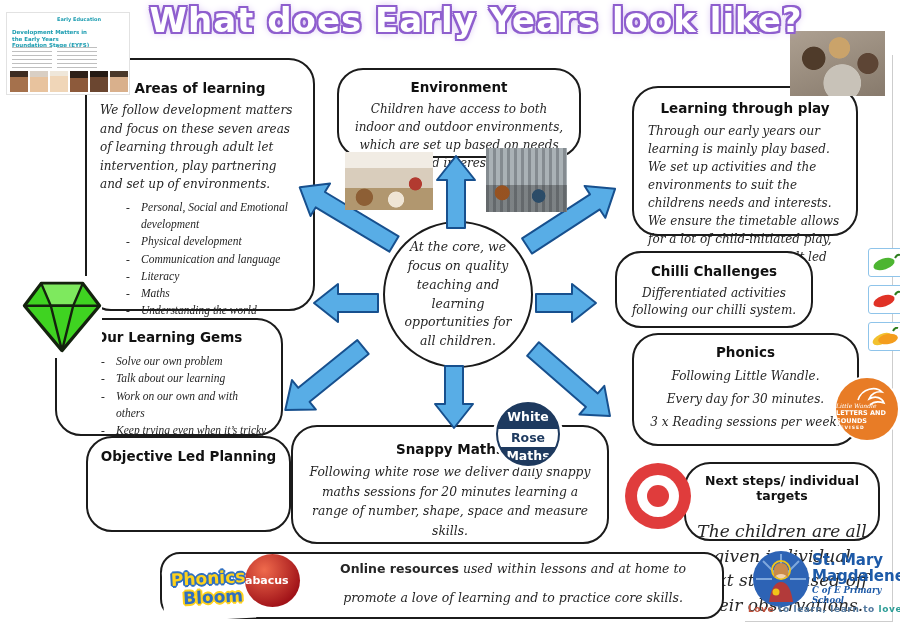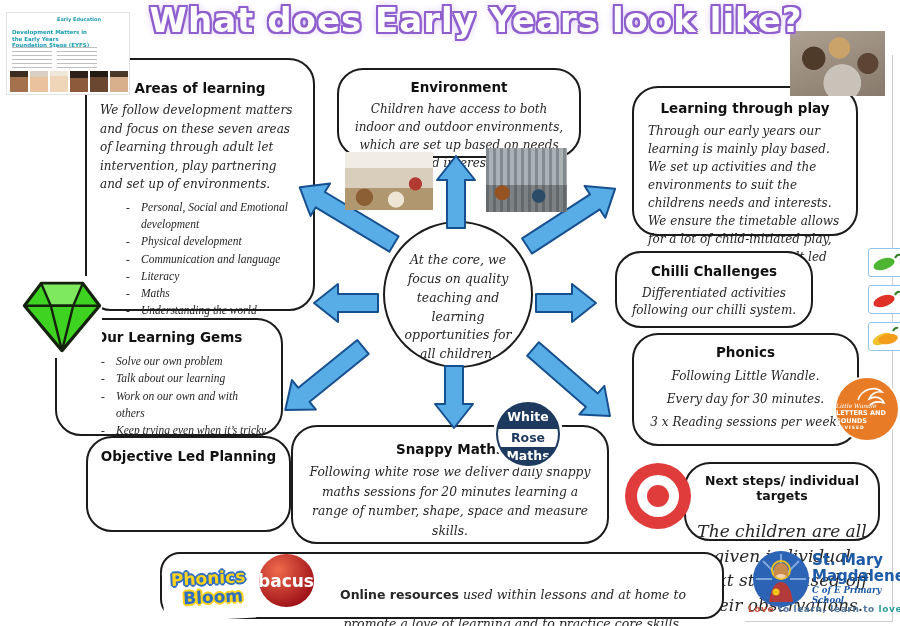--- a/index.html
+++ b/index.html
@@ -4,21 +4,21 @@
 <style>
   html,body{margin:0;padding:0;background:#fff;}
   #canvas{position:relative;width:900px;height:626px;background:#fff;overflow:hidden;
           font-family:"DejaVu Sans",sans-serif;}
   
   .abs{position:absolute;box-sizing:border-box;}
   .bubble{position:absolute;box-sizing:border-box;background:#fff;border:2.5px solid #1b1b1b;
           border-radius:26px;z-index:2;}
   .btitle{font-family:"DejaVu Sans",sans-serif;font-weight:bold;font-size:13.5px;color:#111;
           text-align:center;}
-  .hw{font-family:"DejaVu Serif",serif;font-style:italic;color:#262626;margin-top:26px;}
+  .hw{font-family:"DejaVu Serif",serif;font-style:italic;color:#262626;}
   .center{text-align:center;}
   .dash-list{list-style:none;margin:5px 0 0 0;padding:0;}
   .dash-list li{position:relative;padding-left:15px;font-size:11.5px;line-height:1.5;font-family:Liberation Serif, serif;}
   .dash-list li::before{content:"-";position:absolute;left:0;top:0;}
   
   #main-title{position:absolute;left:16px;top:8;width:100%;box-sizing:border-box;padding-left:20px;
       text-align:center;font-size:34px;font-weight:800;letter-spacing:1px;color:#ffffff;z-index:5;
       text-shadow:-2px 0 #8f5fce,2px 0 #8f5fce,0 -2px #8f5fce,0 2px #8f5fce,
                   -2px -2px #8f5fce,2px 2px #8f5fce,-2px 2px #8f5fce,2px -2px #8f5fce,
                   0 0 9px #c0a0ea;}
@@ -101,23 +101,23 @@
       font-weight:bold;text-align:center;}
   #wr-logo .r1{height:21px;padding-top:4px;color:#fff;font-size:12.5px;line-height:18px;}
   #wr-logo .r2{height:18px;background:#fff;color:#1e3a5f;font-size:12.5px;line-height:17px;}
   #wr-logo .r3{height:21px;color:#fff;font-size:12.5px;line-height:17px;}
   #lw-logo{left:836px;top:378px;width:62px;height:62px;border-radius:50%;background:#e87c26;
       box-shadow:0 0 0 2px #fff;z-index:4;color:#fff;text-align:left;overflow:hidden;}
   #lw-logo .script{font-family:"DejaVu Serif",serif;font-style:italic;font-size:6px;margin-top:24px;}
   #lw-logo .l1{font-size:6.5px;font-weight:bold;line-height:1.25;}
   #lw-logo .l3{font-size:4.5px;font-weight:bold;letter-spacing:1px;}
   #target{left:624px;top:462px;width:68px;height:68px;z-index:4;}
-  #abacus{left:259px;top:554px;width:55px;height:53px;border-radius:50%;z-index:4;
+  #abacus{left:245px;top:554px;width:55px;height:53px;border-radius:50%;z-index:4;
       background:radial-gradient(circle at 35% 30%,#ef6a4c,#a01218 75%);display:flex;
-      align-items:center;justify-content:flex-end;color:#fff;font-weight:bold;font-size:17px;}
+      align-items:center;justify-content:flex-start;color:#fff;font-weight:bold;font-size:11px;}
   #pb-logo{left:163px;top:570px;width:92px;height:50px;background:#fff;z-index:4;
       transform:rotate(-3deg);text-align:center;}
   #pb-logo .w1{font-size:17px;font-weight:800;color:#ffd21c;line-height:1;
       text-shadow:-2px 0 #2f6fc0,2px 0 #2f6fc0,0 -2px #2f6fc0,0 2px #2f6fc0,
                   -1px -1px #2f6fc0,1px 1px #2f6fc0,1px -1px #2f6fc0,-1px 1px #2f6fc0;}
   #pb-logo .w2{font-size:17px;font-weight:800;color:#2f6fc0;line-height:1;margin-top:2px;
       padding-left:8px;
       text-shadow:-2px 0 #ffd21c,2px 0 #ffd21c,0 -2px #ffd21c,0 2px #ffd21c,
                   -1px -1px #ffd21c,1px 1px #ffd21c,1px -1px #ffd21c,-1px 1px #ffd21c;}
   

